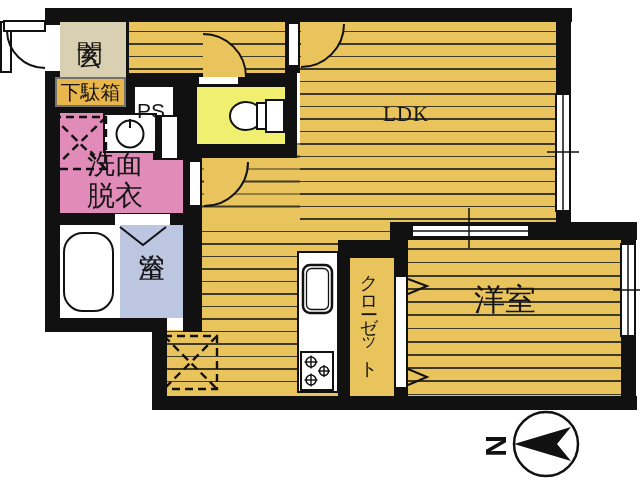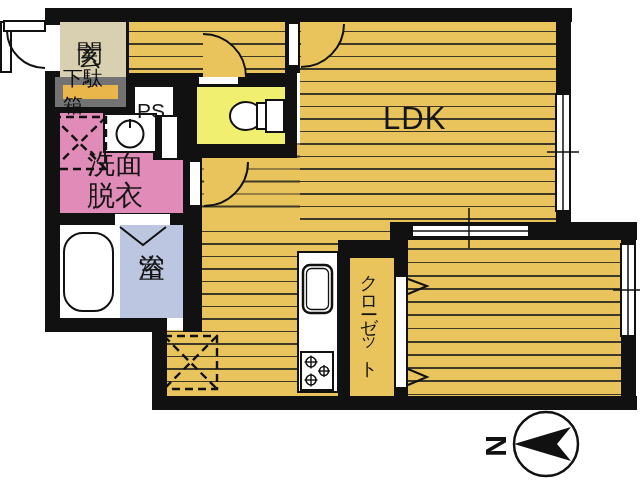--- a/index.html
+++ b/index.html
@@ -71,21 +71,21 @@
   <div class="leaf" style="left:188px;top:160px;width:14px;height:47px;"></div>
   <div class="opening" style="left:115px;top:214px;width:55px;height:11px;"></div>
   <div class="opening" style="left:396px;top:277px;width:10px;height:110px;"></div>
   <div class="leaf" style="left:133px;top:85px;width:42px;height:32px;"></div>
   <div class="opening" style="left:162px;top:117px;width:15px;height:41px;"></div>
 
   <div class="win" style="left:555px;top:93px;width:16px;height:119px;"></div>
   <div class="win" style="left:411px;top:224px;width:119px;height:14px;"></div>
   <div class="win" style="left:620px;top:243px;width:16px;height:94px;"></div>
 
-  <div class="box-label" style="left:55px;top:77px;width:71px;height:30px;background:#e9b64b;border:8px solid #737373;font-size:20px;">
+  <div class="box-label" style="left:55px;top:77px;width:71px;height:30px;background:#e9b64b;border:2px solid #737373;font-size:20px;">
     <span>下駄箱</span>
   </div>
 
   <svg class="overlay" viewBox="0 0 640 480">
 
     <g>
       <rect x="1" y="22" width="10" height="50" fill="#fff" stroke="#111" stroke-width="2"></rect>
       <rect x="4" y="21" width="41" height="10" fill="#fff" stroke="#111" stroke-width="2"></rect>
       <path d="M 7 31 A 38 38 0 0 0 45 68" fill="none" stroke="#111" stroke-width="2"></path>
     </g>
@@ -169,16 +169,17 @@
       <polygon points="514,444 571,427 557,444 571,461" fill="#111"></polygon>
       <text transform="translate(498,446) rotate(-90)" text-anchor="middle" dominant-baseline="middle" font-size="30" font-weight="600" fill="#111">N</text>
     </g>
   </svg>
 
   <div class="label vtext" style="left:77px;top:22px;height:56px;font-size:25px;">玄関</div>
   <div class="label" style="left:137px;top:100px;font-size:21px;text-align:right;">PS</div>
   <div class="label" style="left:87px;top:148px;font-size:28px;line-height:1.15;">洗面
 脱衣</div>
   <div class="label vtext" style="left:138px;top:233px;height:80px;font-size:26px;">浴室</div>
-  <div class="label" style="left:383px;top:103px;font-size:31px;letter-spacing:1px;">LDK</div>
+  <div class="label" style="left:383px;top:103px;font-size:21px;letter-spacing:1px;font-family:Liberation Serif, serif;">LDK</div>
   <div class="label vtext" style="left:359px;top:262px;height:132px;font-size:18px;letter-spacing:1px;">クローゼット</div>
+  <div class="label" style="left:474px;top:284px;font-size:31px;">洋室</div>
 
 </div>
 
 </body></html>

